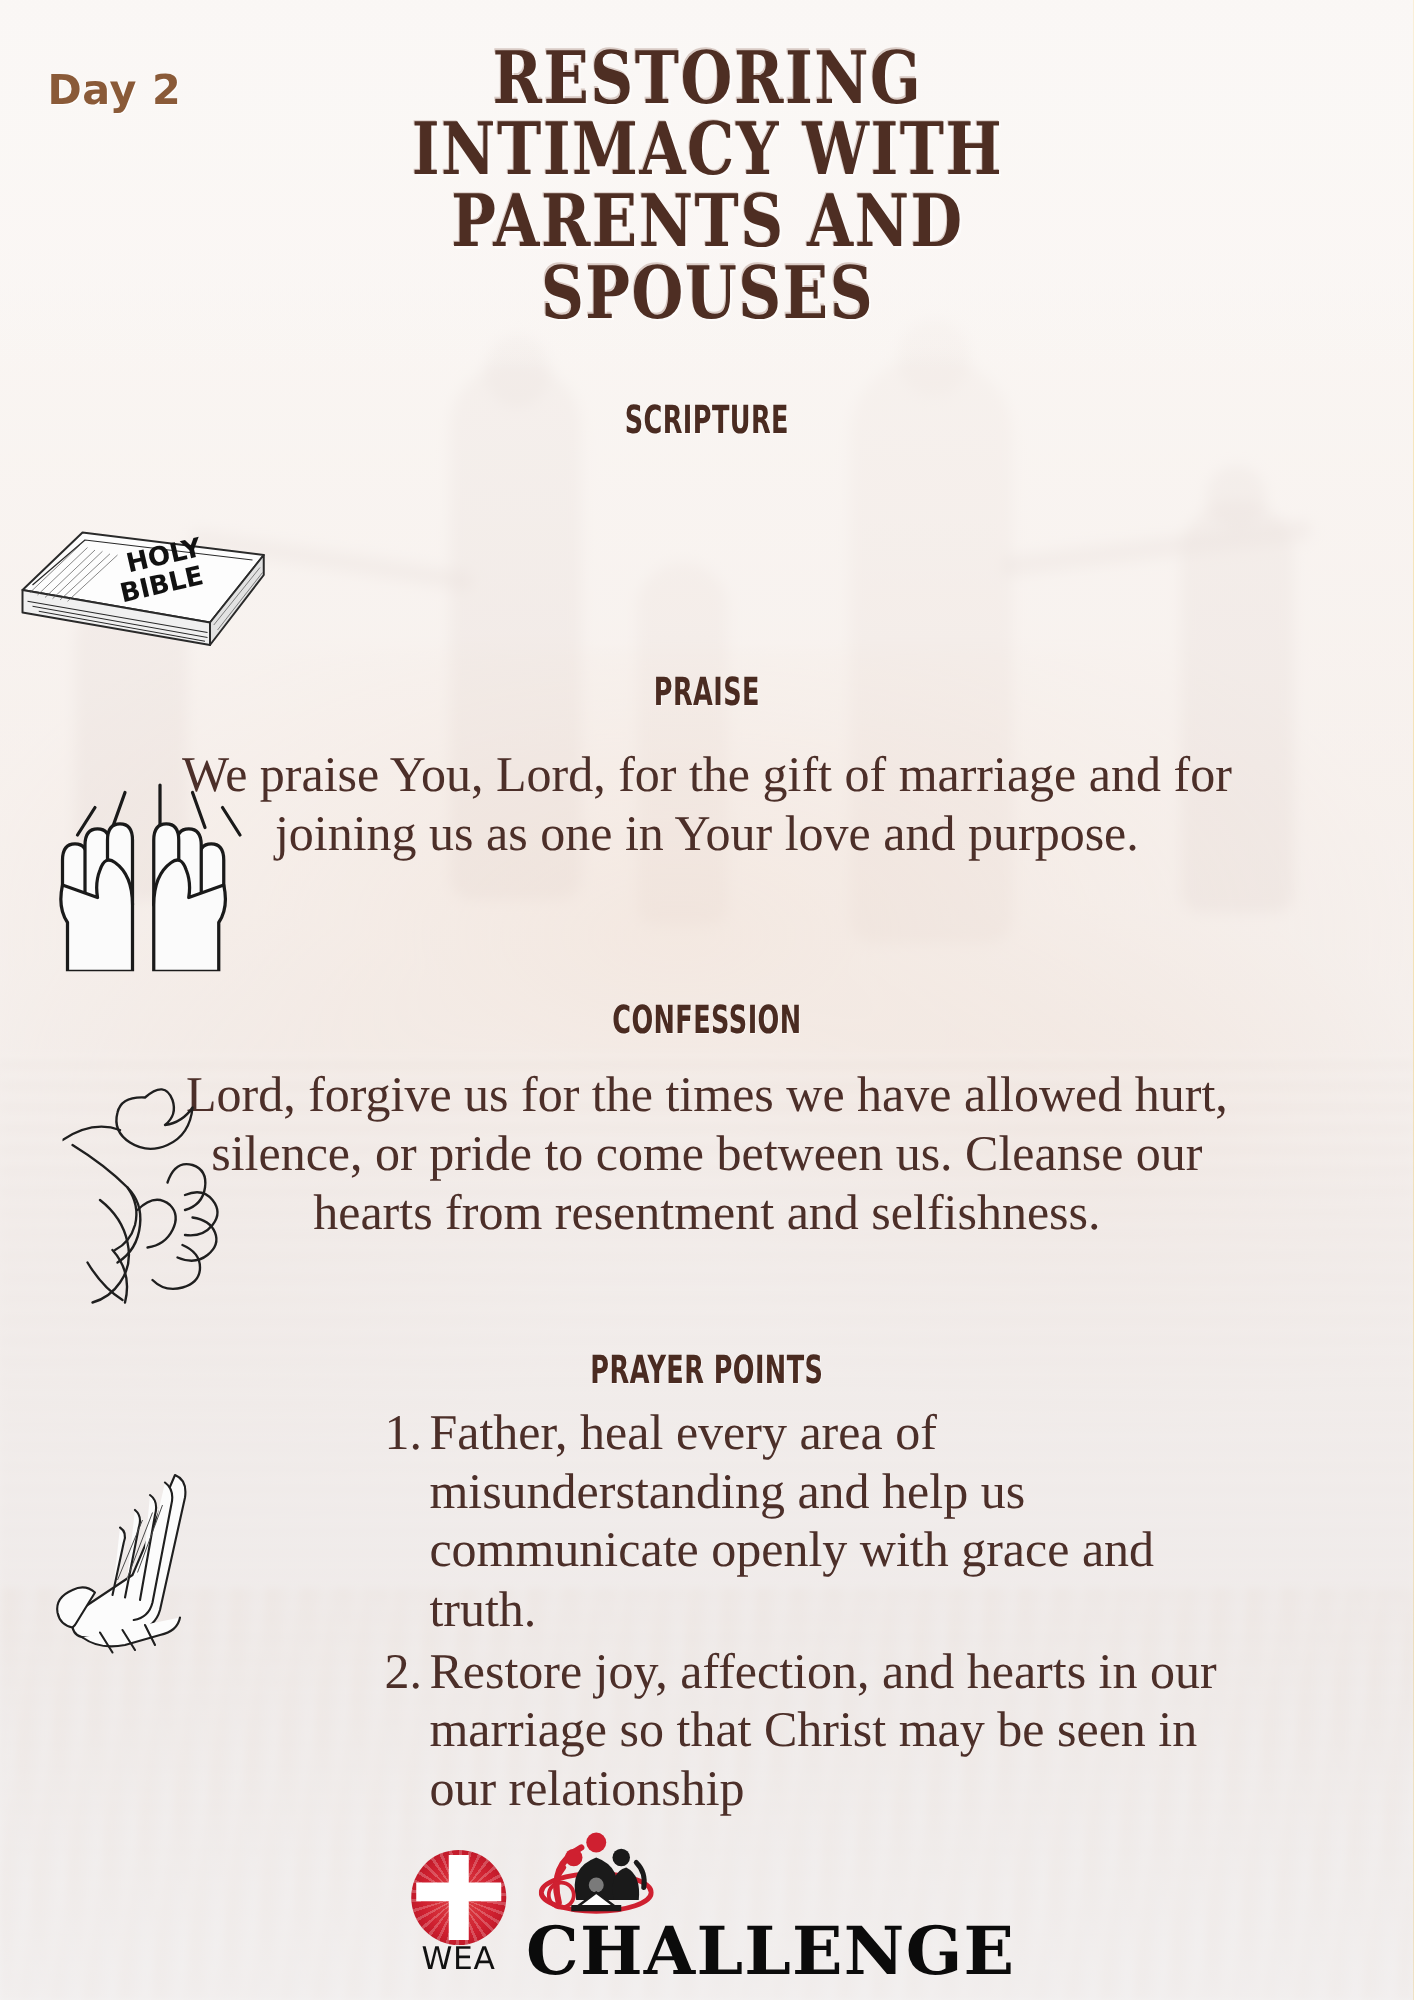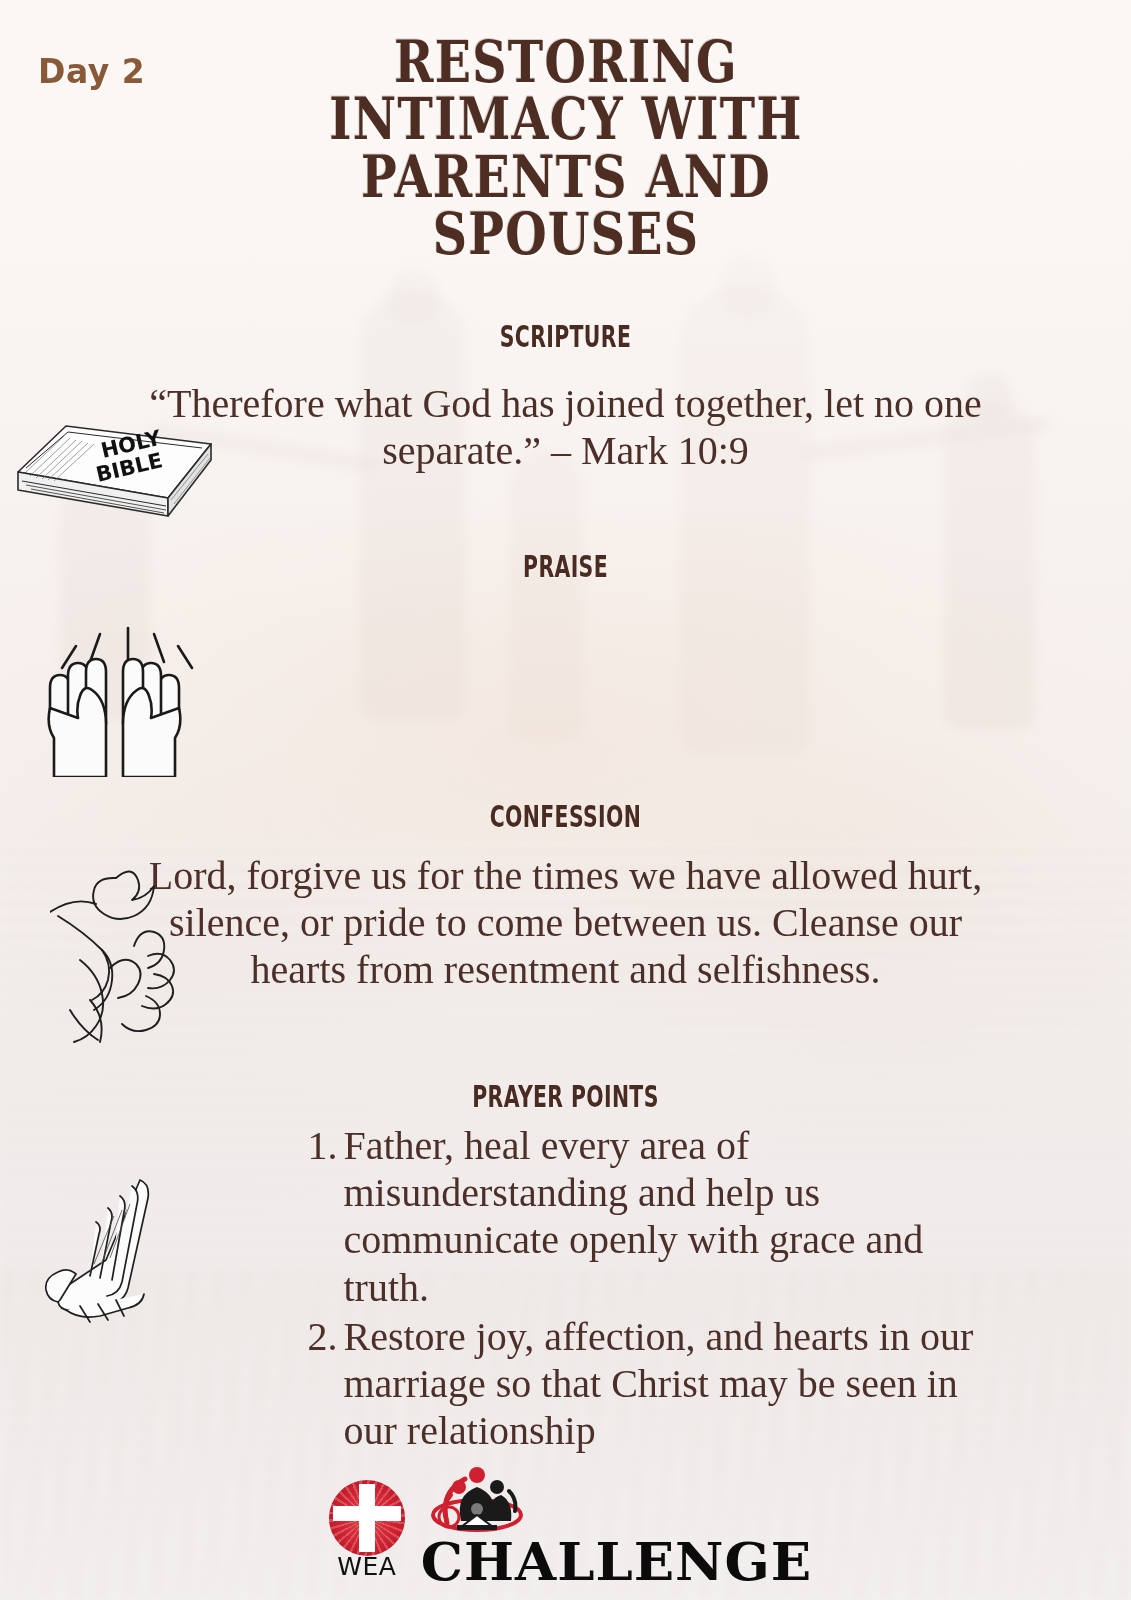--- a/index.html
+++ b/index.html
@@ -297,21 +297,20 @@
     <div class="bg-top-fade"></div>
   </div>
 
   <div class="header">
     <div class="day-badge">Day 2</div>
     <h1 class="title">RESTORING INTIMACY WITH PARENTS AND SPOUSES</h1>
   </div>
 
   <div class="sec" style="top:318px;">
     <div class="section-head">SCRIPTURE</div>
-    <div class="body-text copy" style="width:840px; margin-top:26px;">“Therefore what God has joined together, let no one separate.” – Mark 10:9</div>
   </div>
 
   <div class="icon-slot" style="left:6px; top:386px;">
     <svg width="218" height="150" viewBox="0 0 218 150">
       <g fill="none" stroke="#2a2a2a" stroke-width="1.6" stroke-linejoin="round">
         <path d="M12 86 L60 40 L205 58 L162 112 Z" fill="#fdfdfd"></path>
         <path d="M12 86 L12 104 L162 130 L162 112 Z" fill="#f0f0f0"></path>
         <path d="M162 112 L205 58 L205 74 L162 130 Z" fill="#e2e2e2"></path>
         <path d="M20 82 L62 46 L196 62" stroke-width="1"></path>
         <path d="M16 95 L160 120" stroke-width="1"></path>
@@ -326,22 +325,23 @@
           <path d="M42 94 L82 57"></path>
           <path d="M48 95 L88 58"></path>
         <path d="M165 114 L202 68"></path>
           <path d="M168 118 L204 72"></path>
       </g>
       <text x="97" y="72" font-family="DejaVu Sans, sans-serif" font-size="21" font-weight="700" fill="#111" transform="rotate(-13 97 72)">HOLY</text>
       <text x="92" y="96" font-family="DejaVu Sans, sans-serif" font-size="21" font-weight="700" fill="#111" transform="rotate(-13 92 96)">BIBLE</text>
     </svg>
   </div>
 
-  <div class="sec" style="top:548px;">
+  <div class="sec" style="top:536px;">
     <div class="section-head">PRAISE</div>
+    <div class="body-text copy" style="width:840px; margin-top:24px;">We praise You, Lord, for the gift of marriage and for joining us as one in Your love and purpose.</div>
   </div>
 
   <div class="icon-slot" style="left:32px; top:612px;">
     <svg width="165" height="165" viewBox="0 0 165 165">
       <g fill="none" stroke="#1a1a1a" stroke-width="2.6" stroke-linecap="round">
         <path d="M96 16 L96 48"></path>
         <path d="M68 22 L58 50"></path>
         <path d="M122 22 L132 50"></path>
         <path d="M44 34 L30 56"></path>
         <path d="M146 34 L160 56"></path>

